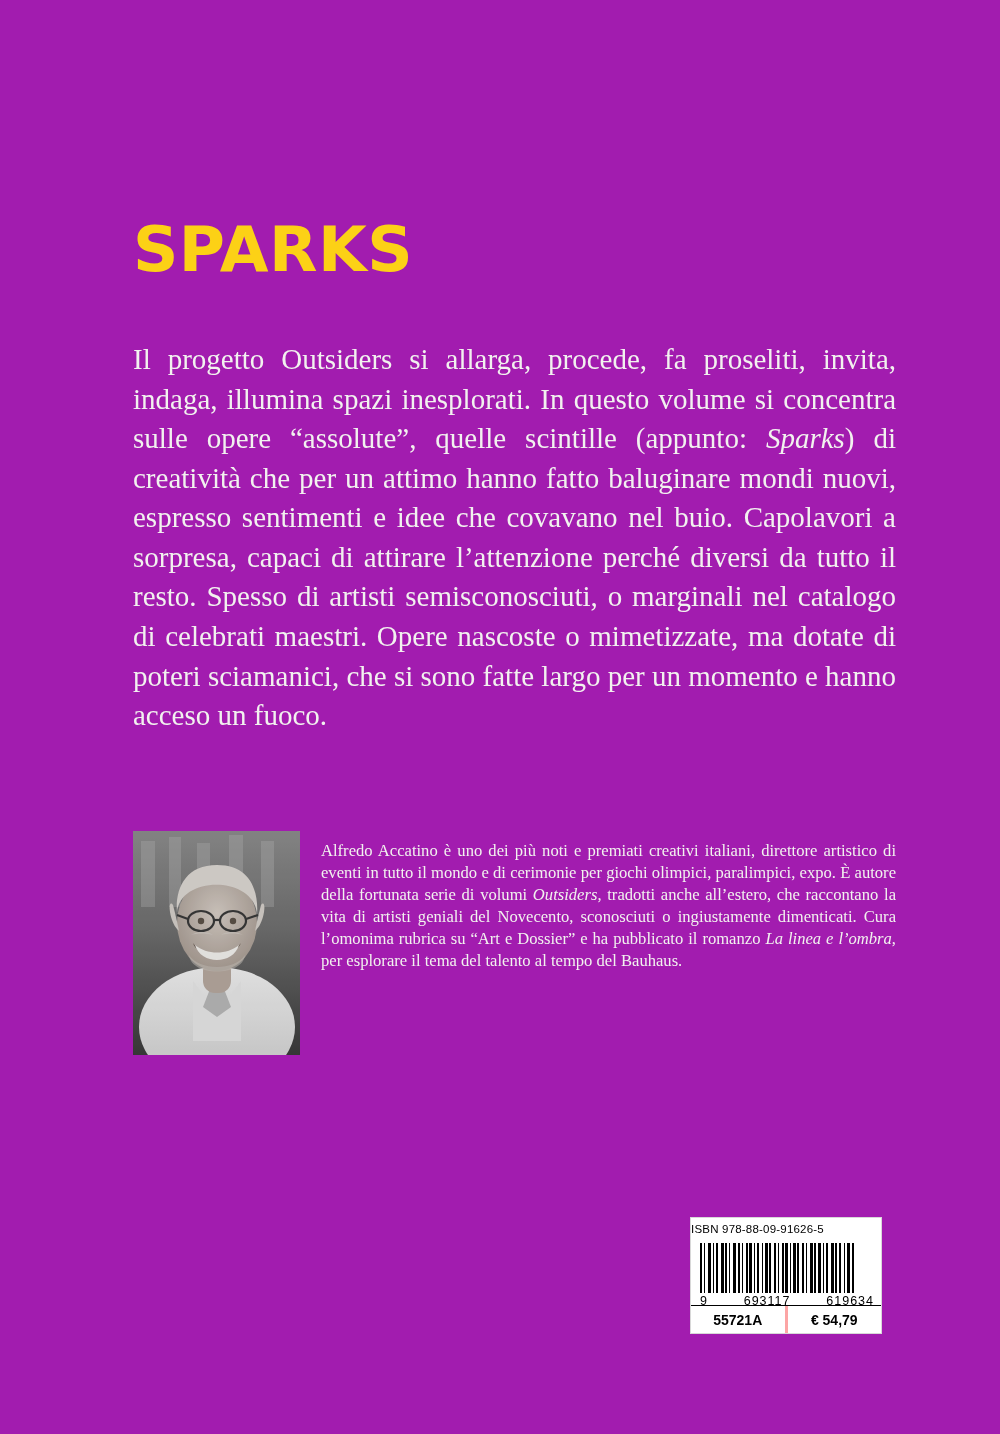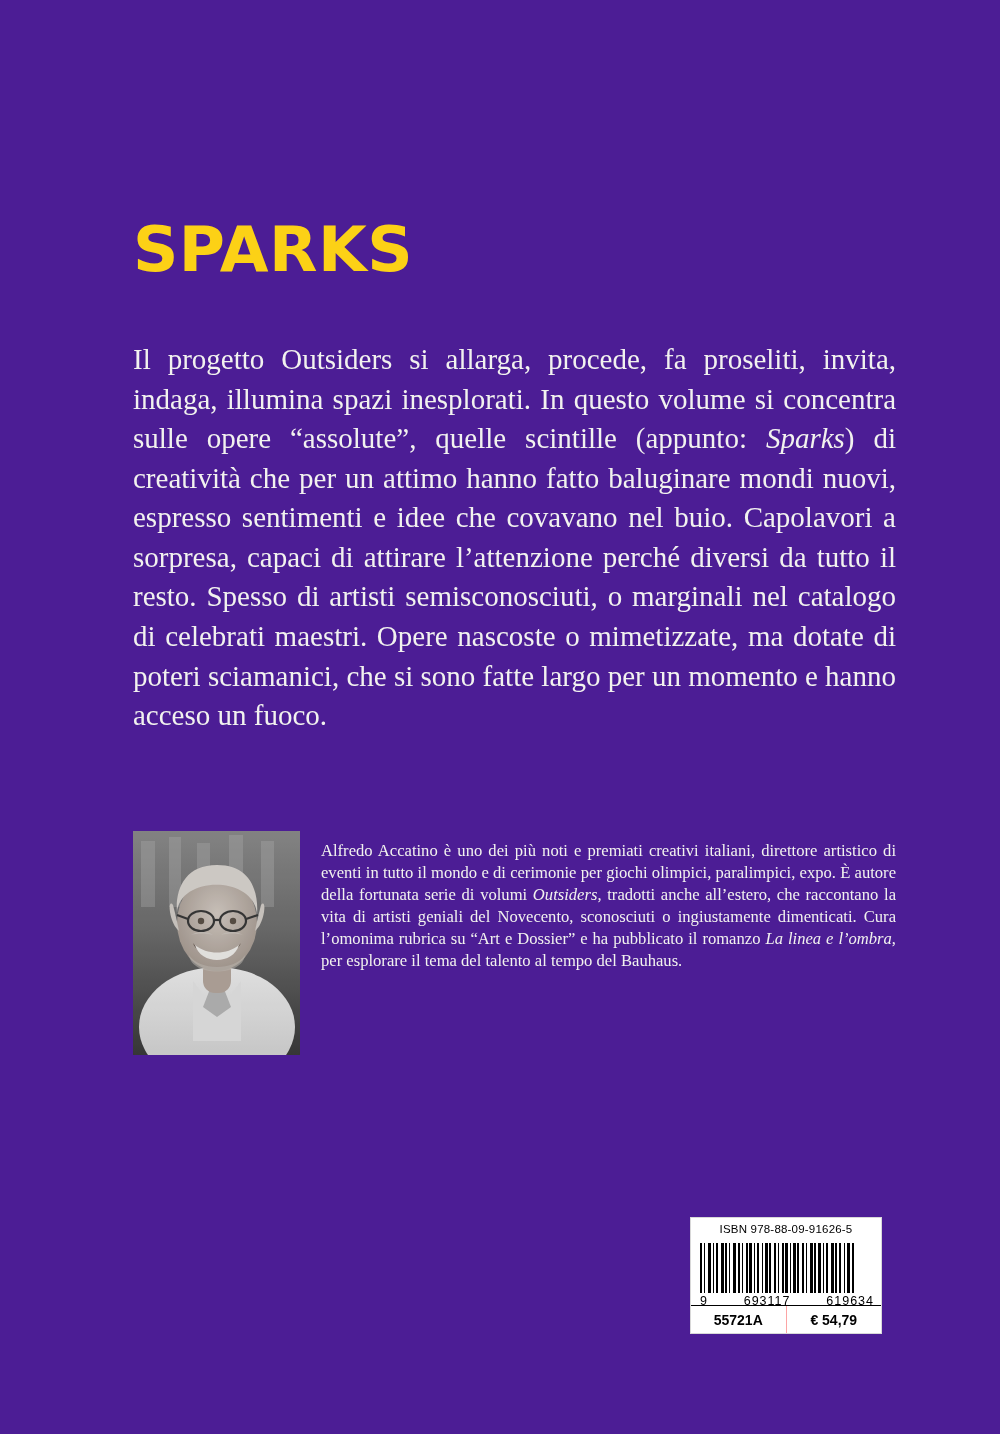--- a/index.html
+++ b/index.html
@@ -12,21 +12,21 @@
     height: 1434px;
     position: relative;
     font-family: "Liberation Serif", serif;
     color: #ffffff;
     overflow: hidden;
   }
 
   .page {
     position: absolute;
     inset: 0;
-    background: #4c1d95;
+    background: #a21caf;
   }
 
   
   .title {
     position: absolute;
     left: 133px;
     top: 218px;
     font-family: "DejaVu Sans", sans-serif;
     font-weight: bold;
     font-size: 63px;
@@ -108,21 +108,21 @@
     height: 117px;
     background: #ffffff;
     border: 1px solid #d8d8d8;
     box-sizing: border-box;
   }
   .isbn-text {
     position: absolute;
     left: 0;
     top: 5px;
     width: 100%;
-    text-align: center;
+    text-align: left;
     font-family: "Liberation Sans", sans-serif;
     font-size: 11.5px;
     color: #000000;
     letter-spacing: 0.2px;
   }
   .bars {
     position: absolute;
     left: 9px;
     top: 25px;
     width: 174px;
@@ -162,21 +162,21 @@
     flex: 1;
     display: flex;
     align-items: center;
     justify-content: center;
     font-family: "Liberation Sans", sans-serif;
     font-size: 14px;
     font-weight: bold;
     color: #000;
   }
   .price-row .cell.left {
-    border-right: 1px solid #fca5a5;
+    border-right: 3px solid #fca5a5;
   }
 </style>
 </head>
 <body>
 
 <div class="page">
 
   <div class="title">SPARKS</div>
 
   <div class="blurb">

